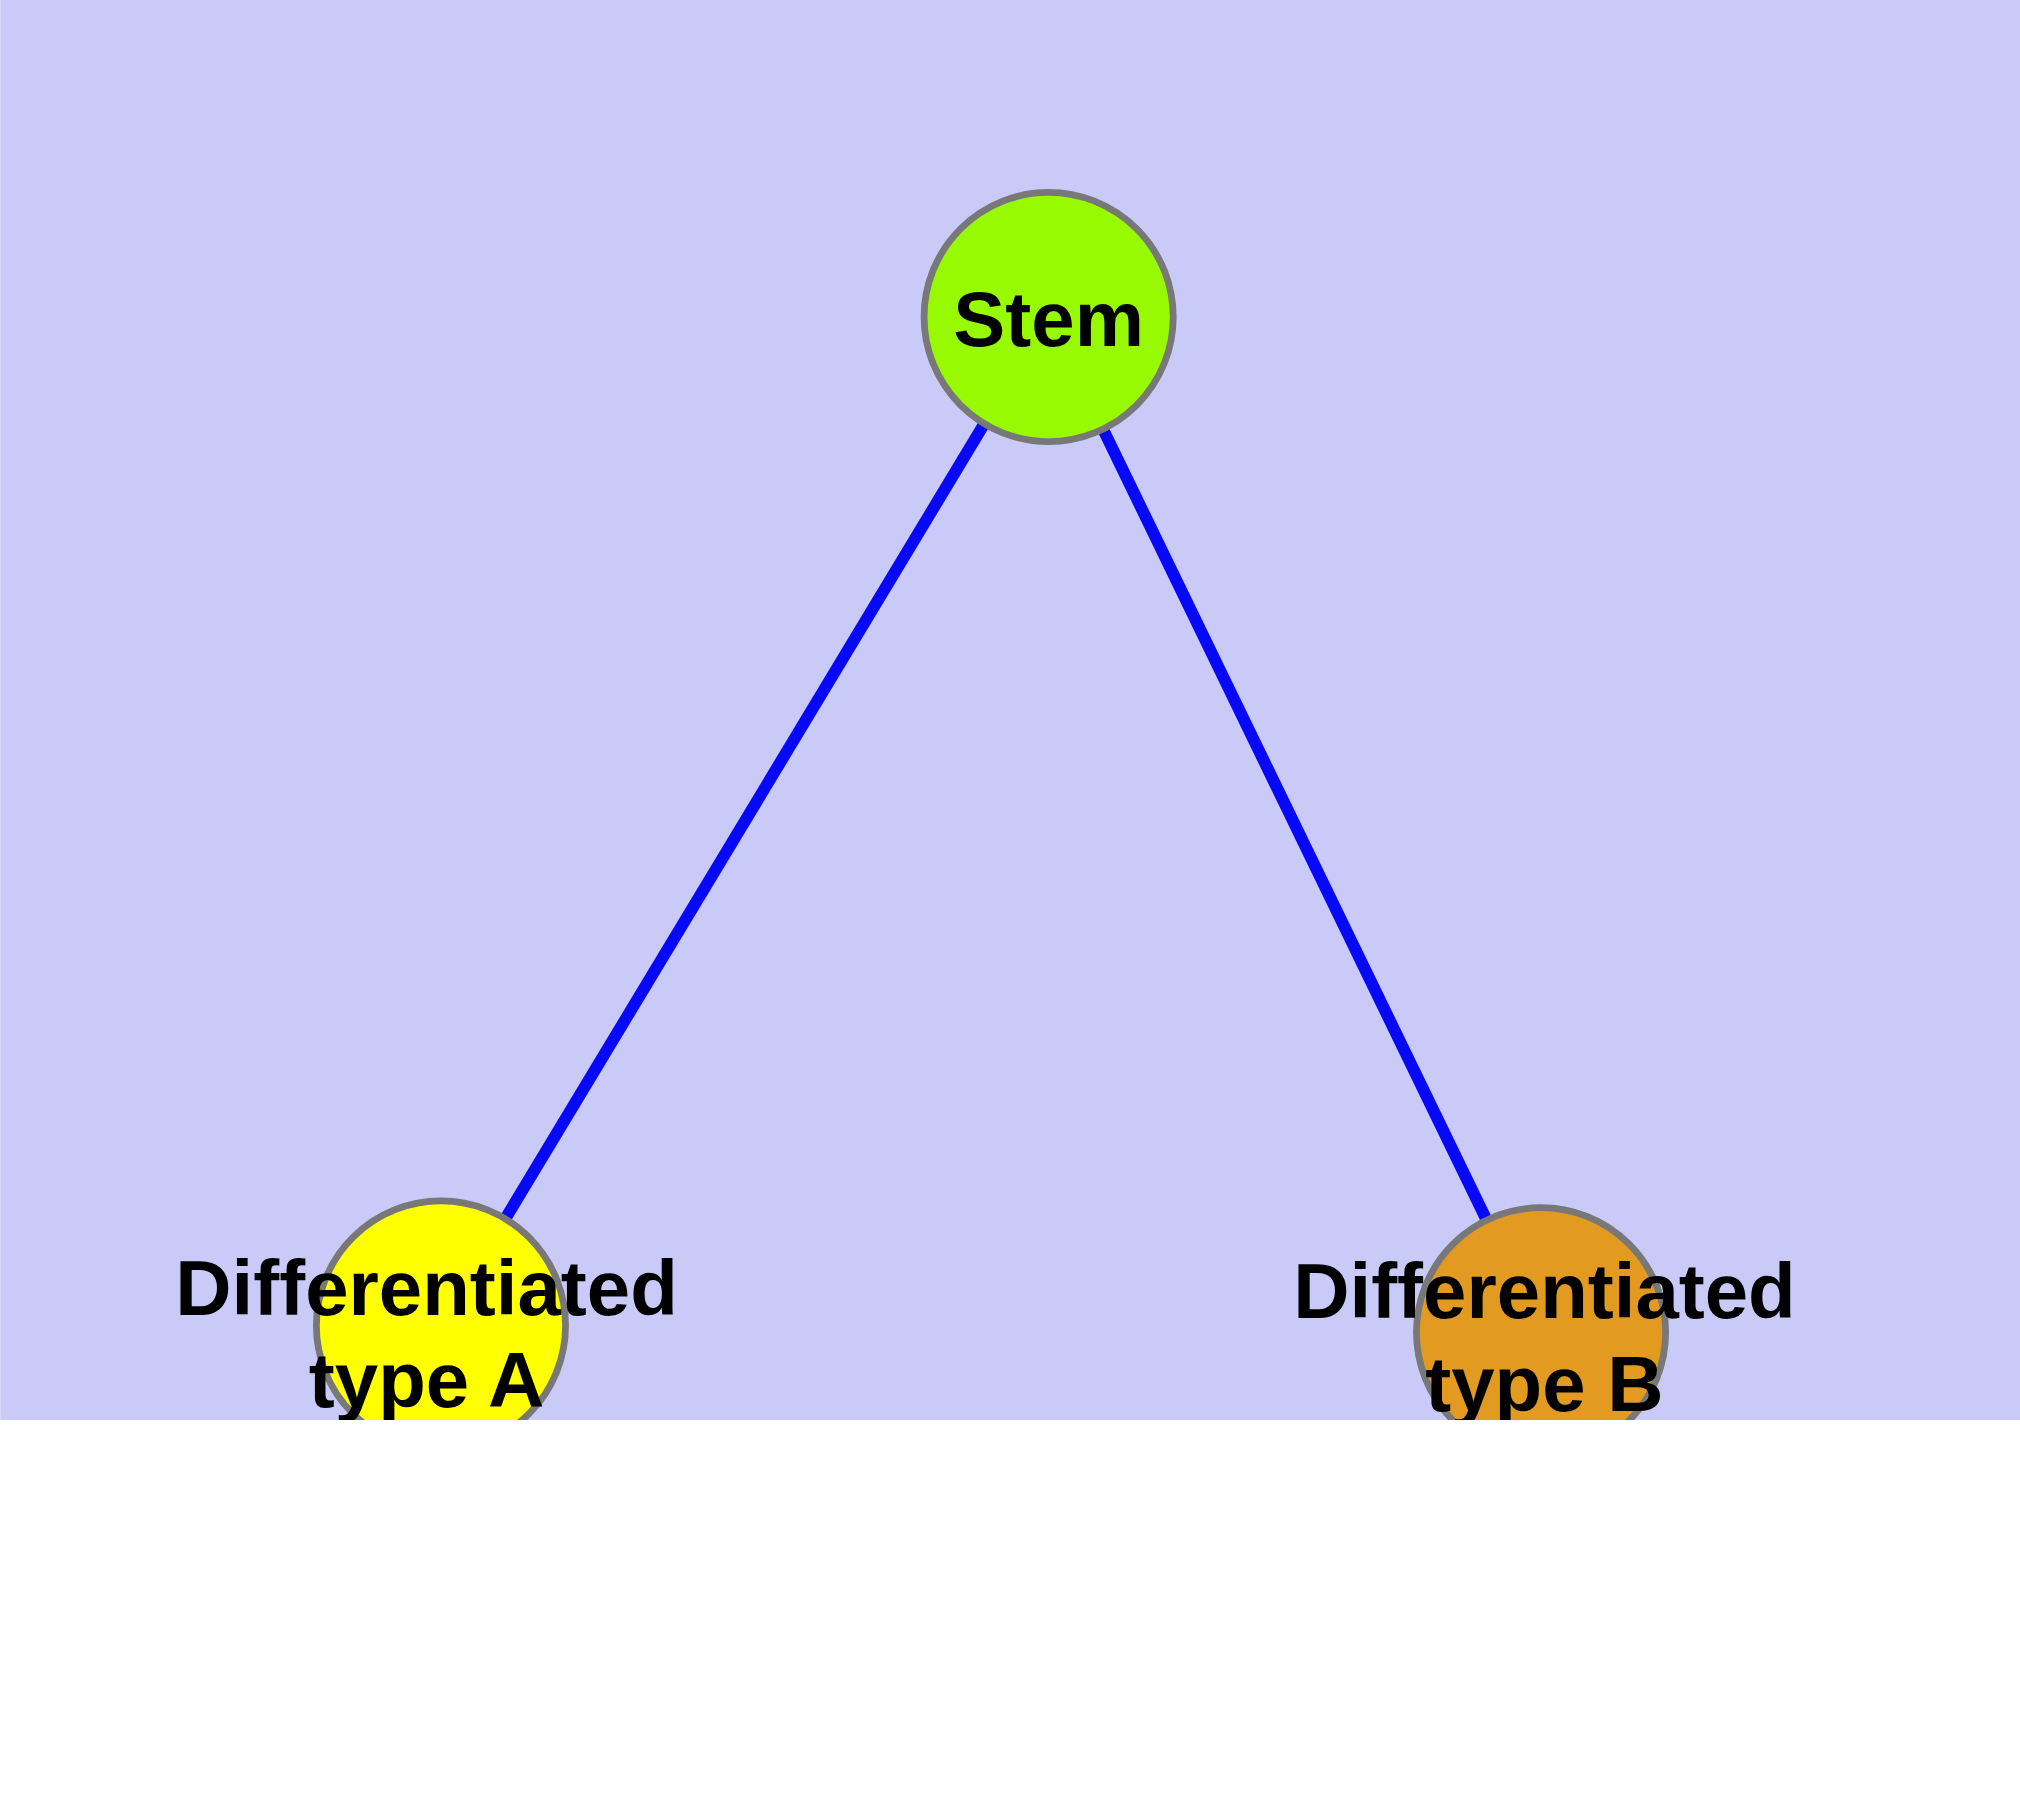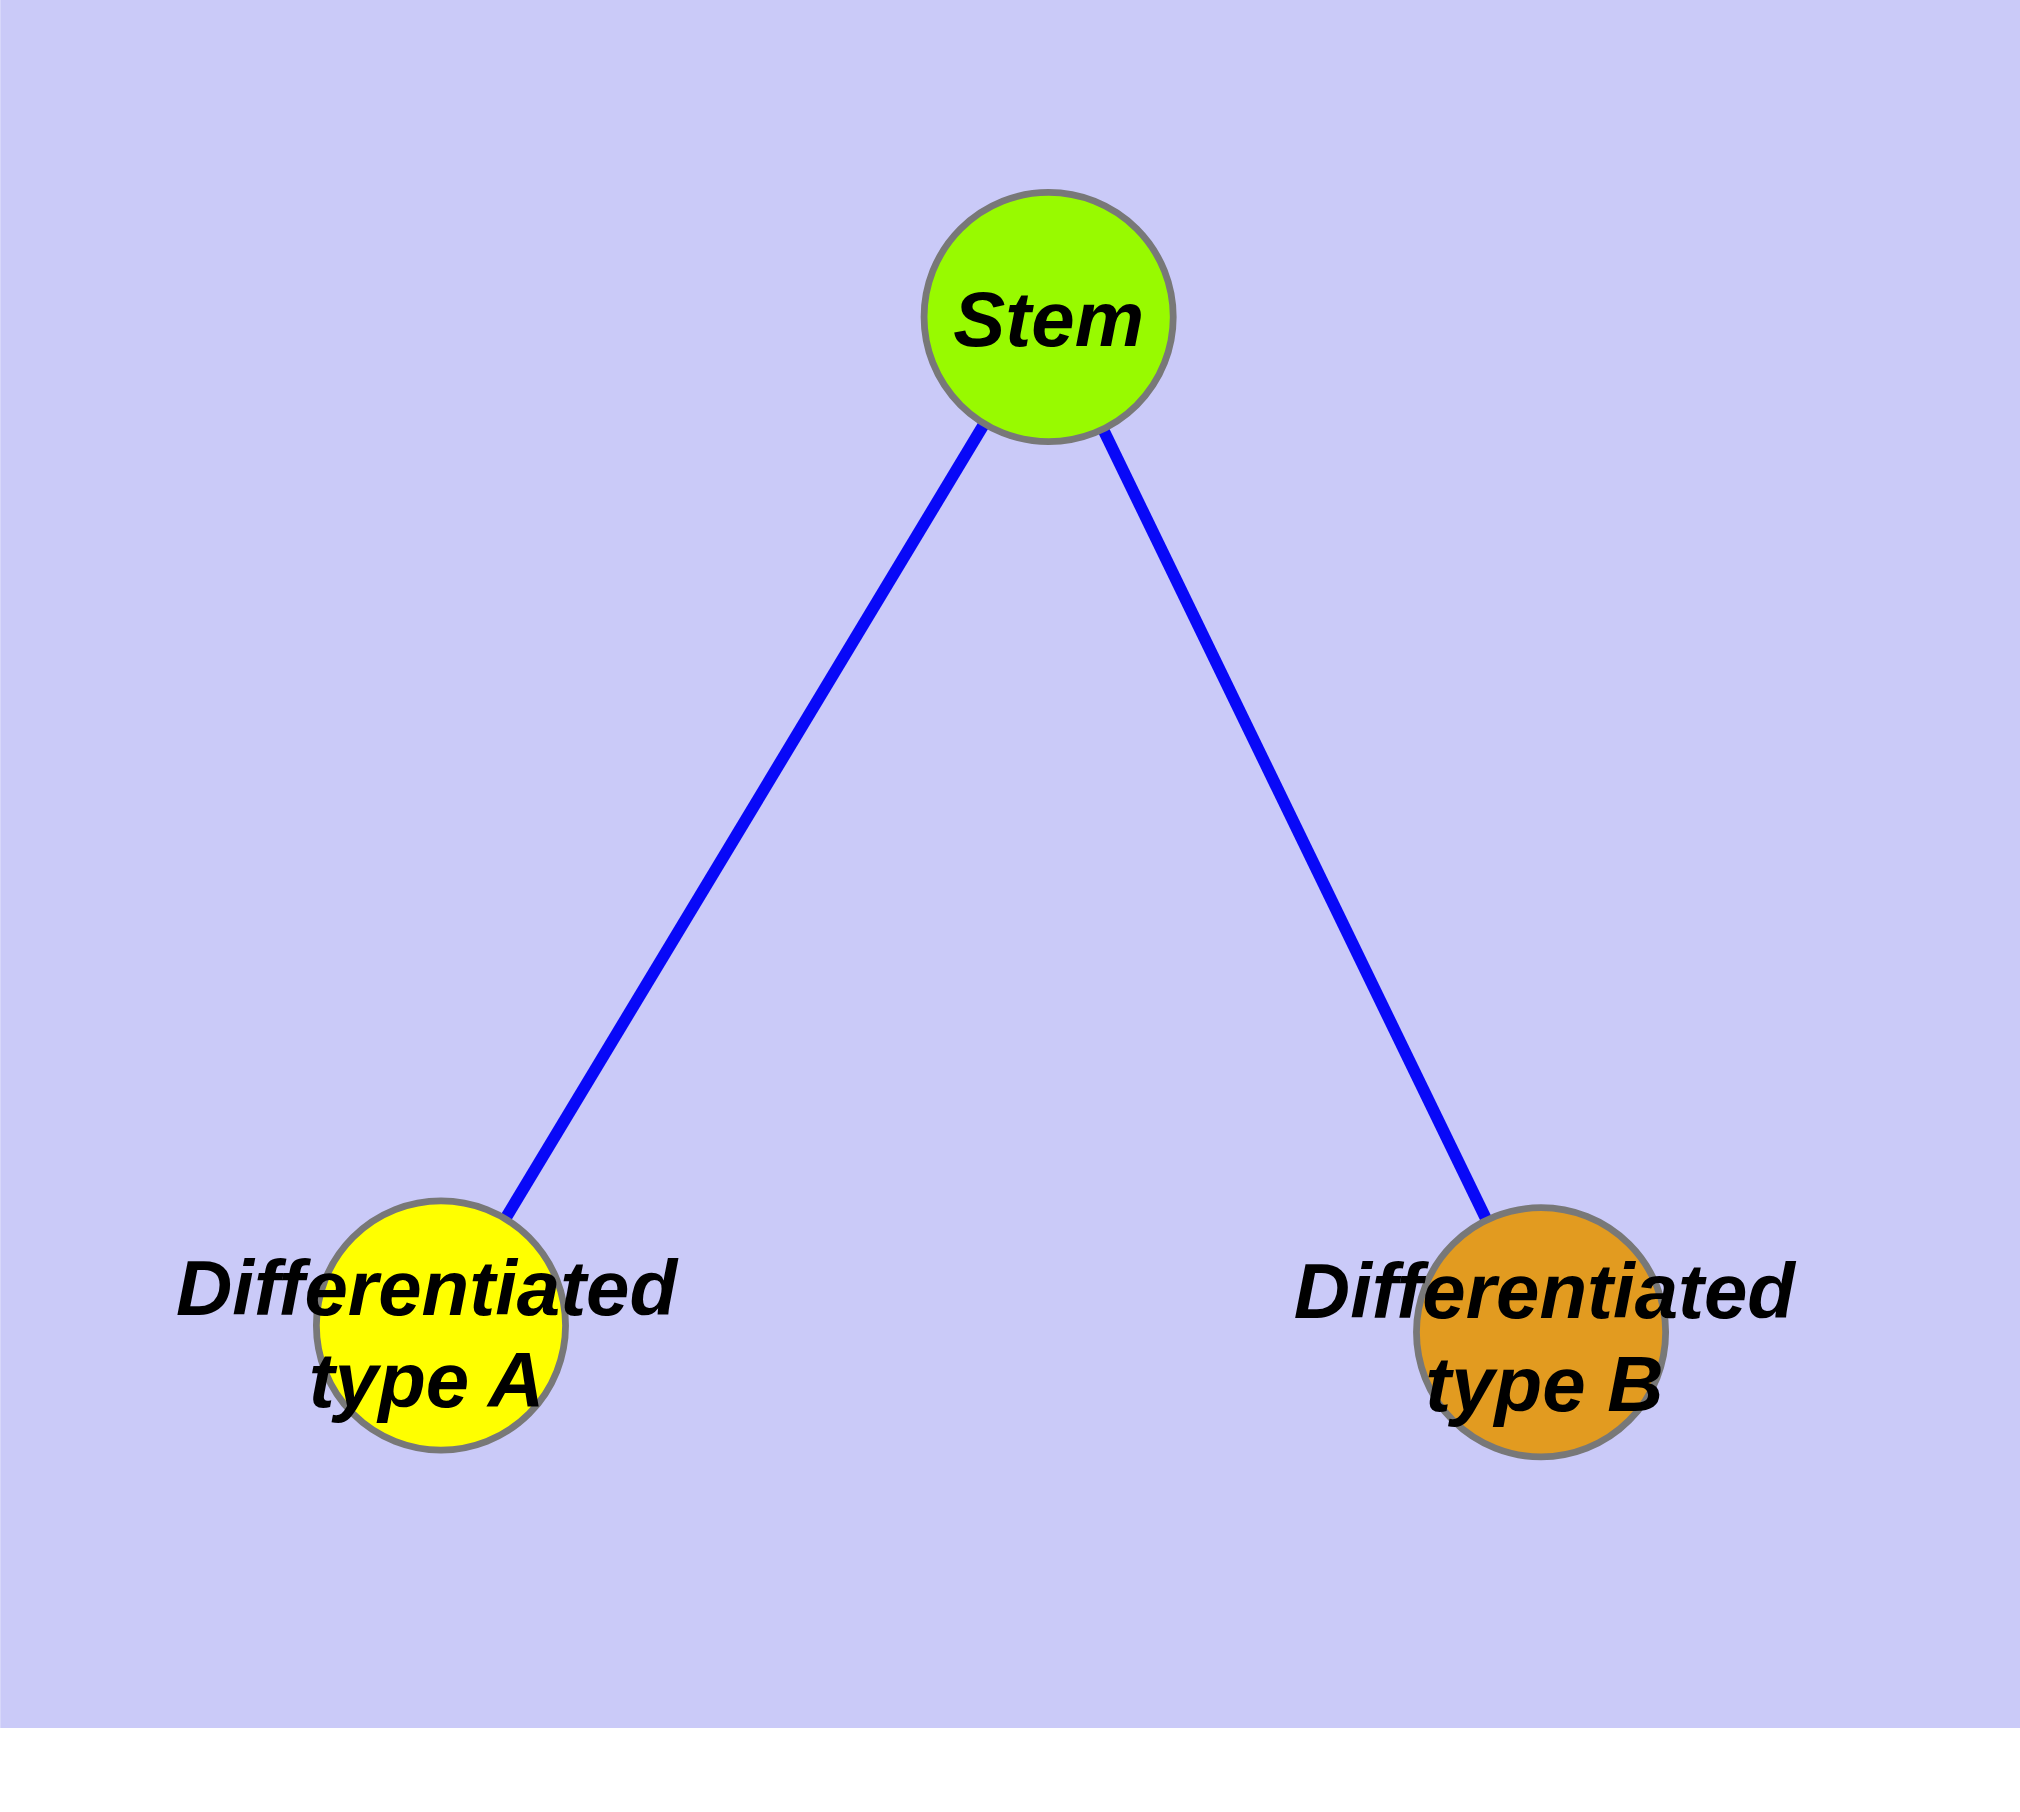--- a/index.html
+++ b/index.html
@@ -3,23 +3,22 @@
 <meta charset="utf-8">
 <style>
   html, body {
     margin: 0;
     padding: 0;
     background: #ffffff;
   }
   .stage {
     position: relative;
     width: 2021px;
-    height: 1728px;
+    height: 1420px;
     overflow: hidden;
-    font-style: italic;
   }
   .stage svg {
     display: block;
     width: 2021px;
     height: 1812px;
   }
   text.nlabel {
     font-family: "Liberation Sans", sans-serif;
     font-weight: bold;
     font-size: 92px;

